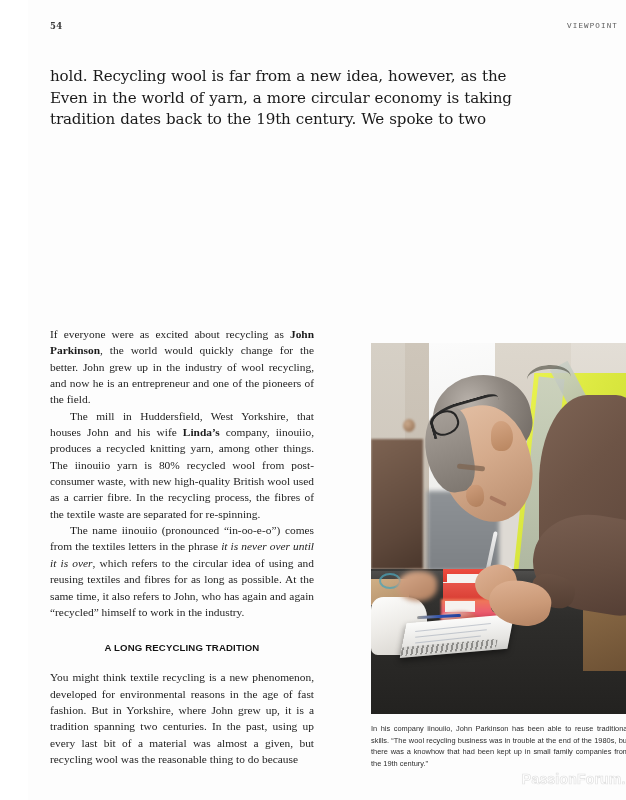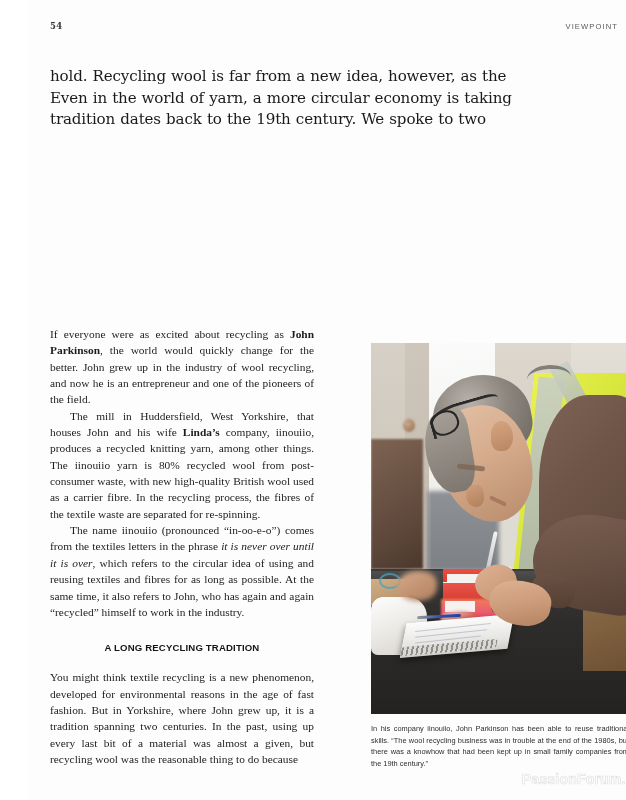--- a/index.html
+++ b/index.html
@@ -33,21 +33,21 @@
     font-family: "DejaVu Serif", serif;
     font-size: 8.5px;
     font-weight: 700;
     color: #3a3a3a;
     letter-spacing: 0.3px;
   }
   .section-name {
     position: absolute;
     right: 36px;
     top: 1px;
-    font-family: Liberation Sans, sans-serif;
+    font-family: Liberation Mono, monospace;
     font-size: 7.6px;
     color: #5a5a5a;
     letter-spacing: 1.1px;
   }
 
   
   .standfirst {
     position: absolute;
     left: 22px;
     top: 66px;

